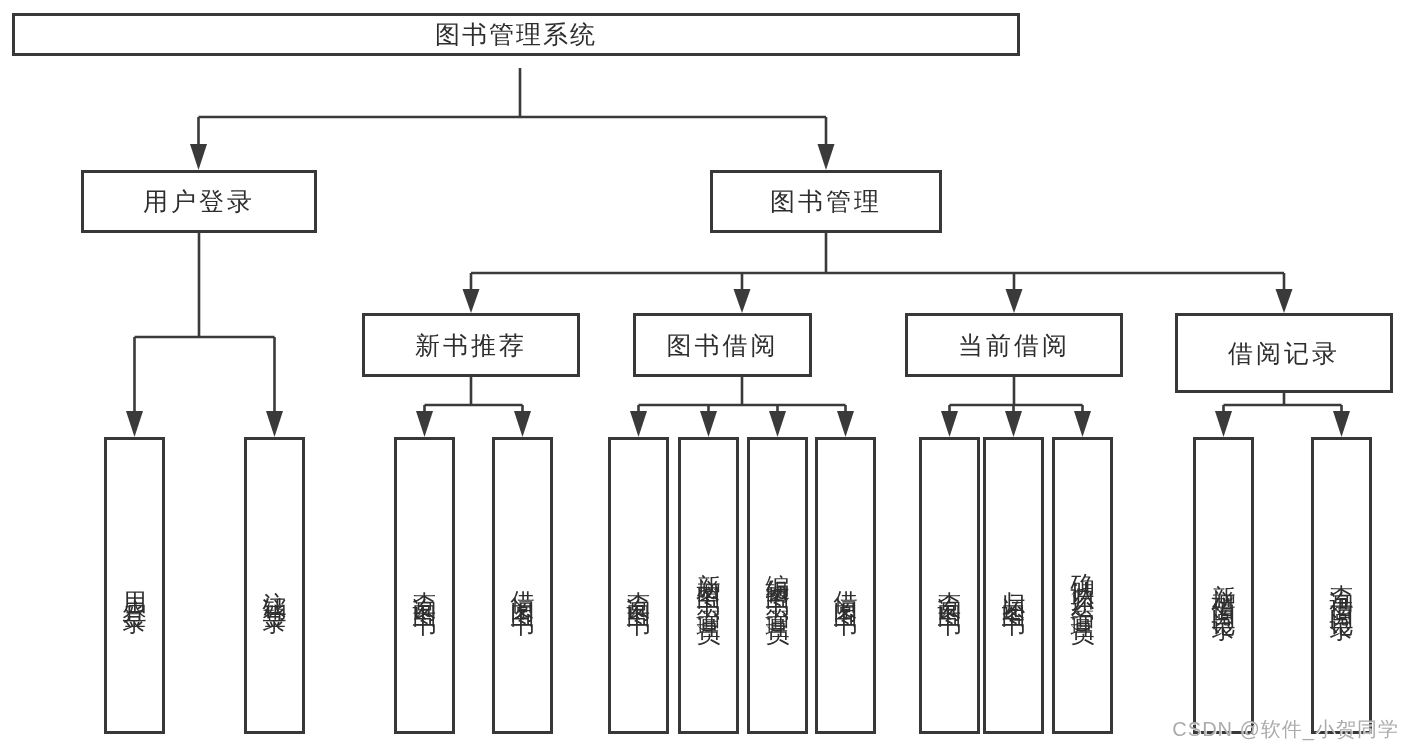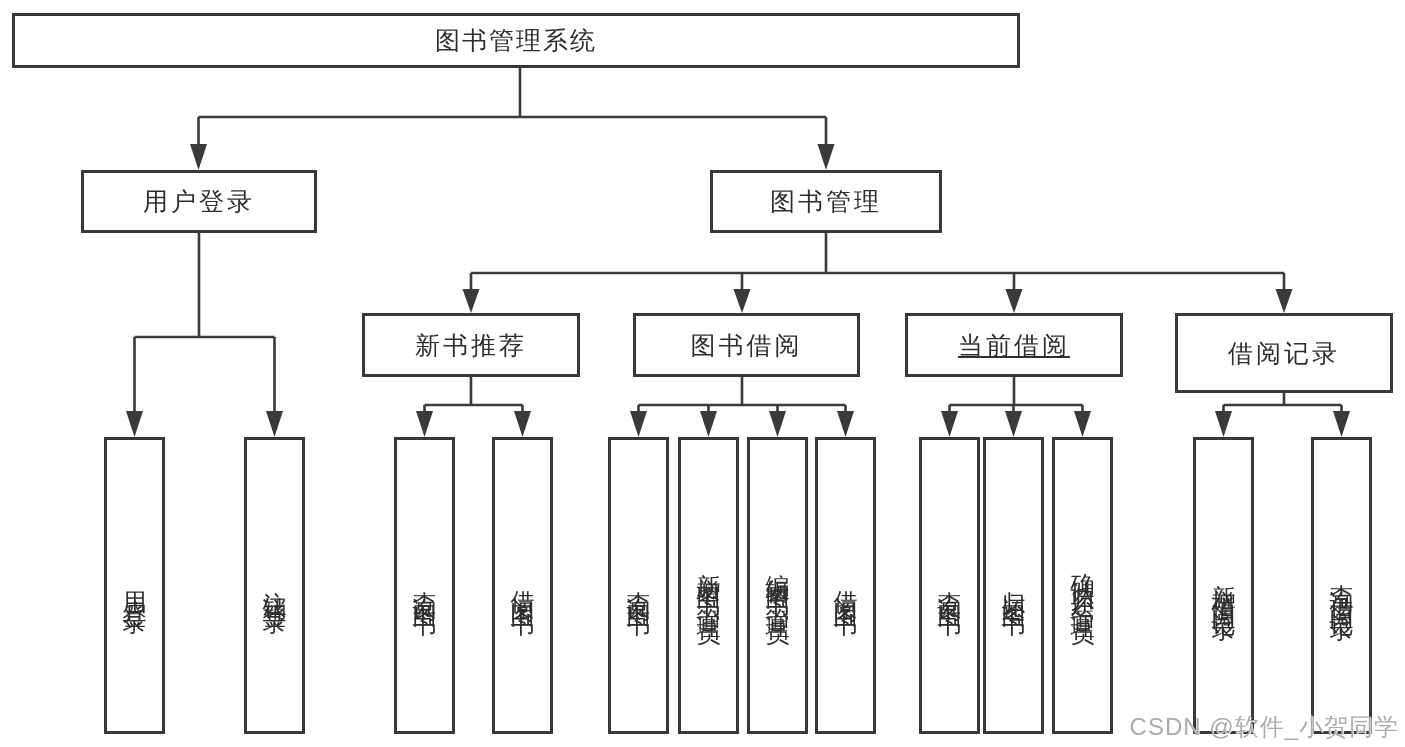--- a/index.html
+++ b/index.html
@@ -53,21 +53,21 @@
     text-orientation: mixed;
     font-size: 24px;
     line-height: 1;
     letter-spacing: 7px;
     white-space: nowrap;
   }
   .watermark {
     position: absolute;
     right: 6px;
     bottom: 4px;
-    font-size: 24px;
+    font-size: 20px;
     letter-spacing: 1px;
     color: var(--watermark);
     text-shadow: 1px 1px 0 rgba(255,255,255,0.9);
     white-space: nowrap;
   }
 </style>
 </head>
 <body>
 
 <div class="canvas">
@@ -108,38 +108,38 @@
       <polygon class="arrowhead" points="1005,411 1022,411 1013.5,437"></polygon>
       <polygon class="arrowhead" points="1074,411 1091,411 1082.5,437"></polygon>
     </g>
     <g>
       <path class="conn" d="M1284,377 V405 M1223.5,405 H1341.5 M1223.5,405 V414 M1341.5,405 V414"></path>
       <polygon class="arrowhead" points="1215,411 1232,411 1223.5,437"></polygon>
       <polygon class="arrowhead" points="1333,411 1350,411 1341.5,437"></polygon>
     </g>
   </svg>
 
-  <div class="node h-node root-node" style="left:12px;top:13px;width:1008px;height:55px;">
+  <div class="node h-node root-node" style="left:12px;top:13px;width:1008px;height:43px;">
       <span>图书管理系统</span>
     </div>
 
   <div class="node h-node" style="left:81px;top:170px;width:236px;height:63px;">
       <span>用户登录</span>
     </div>
   <div class="node h-node" style="left:362px;top:313px;width:218px;height:64px;">
       <span>新书推荐</span>
     </div>
 
   <div class="node h-node" style="left:710px;top:170px;width:232px;height:63px;">
       <span>图书管理</span>
     </div>
-  <div class="node h-node" style="left:633px;top:313px;width:227px;height:64px;">
+  <div class="node h-node" style="left:633px;top:313px;width:179px;height:64px;">
       <span>图书借阅</span>
     </div>
-  <div class="node h-node" style="left:905px;top:313px;width:218px;height:64px;text-decoration:underline;">
+  <div class="node h-node" style="left:905px;top:313px;width:218px;height:64px;">
       <span>当前借阅</span>
     </div>
   <div class="node h-node" style="left:1175px;top:313px;width:218px;height:80px;">
       <span>借阅记录</span>
     </div>
 
   <div class="node leaf" style="left:104px;top:437px;width:61px;height:297px;">
       <span class="vtext">用户登录</span>
     </div>
   <div class="node leaf" style="left:244px;top:437px;width:61px;height:297px;">

